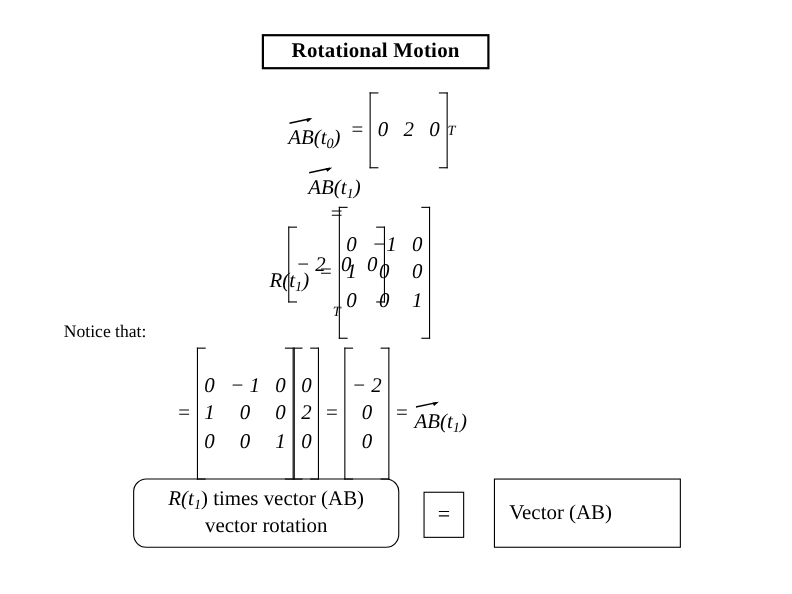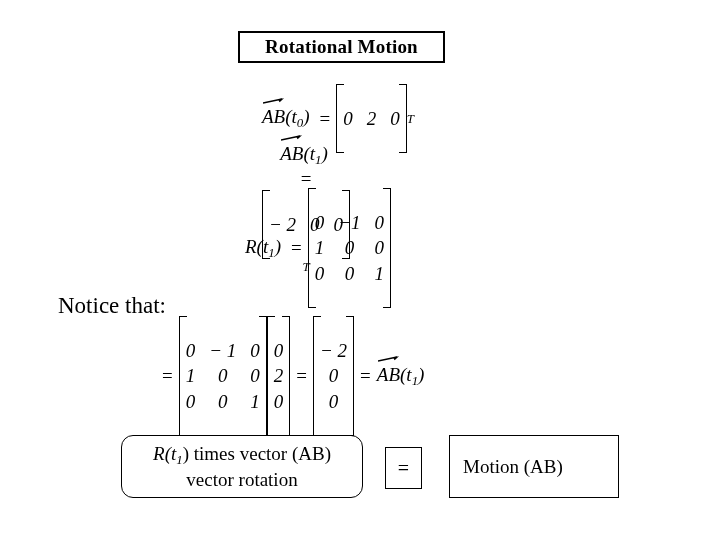--- a/index.html
+++ b/index.html
@@ -110,33 +110,33 @@
   
   .rowvec td { padding: 1px 9px; }
 
   
   .eq {
     position: absolute;
     display: flex;
     align-items: center;
     white-space: nowrap;
   }
-  .eq .lbl { margin-right: 4px; }
+  .eq .lbl { margin-right: 4px; margin-top: 17px; }
   .eq .op { margin: 0 6px; font-style: normal; font-size: 19px; }
 
   #eq1 { left: 262px; top: 84px; }
   #eq2 { left: 262px; top: 143px; flex-direction: column; }
   #eq3 { left: 245px; top: 188px; }
 
   .notice {
     position: absolute;
     left: 58px;
     top: 293px;
     font-family: "Liberation Serif", serif;
-    font-size: 23px;
+    font-size: 16px;
     font-style: normal;
     white-space: nowrap;
   }
 
   #eq4 { left: 156px; top: 316px; }
 
   
   .box {
     position: absolute;
     border: 1.6px solid #000000;
@@ -356,16 +356,16 @@
   <div class="box" id="box-left">
     <div class="box-line"><span style="font-style:italic">R</span><span style="font-style:italic">(t</span><span class="sub">1</span><span>) times vector (AB)</span></div>
     <div class="box-line">vector rotation</div>
   </div>
 
   <div class="box" id="box-eq">
     <div class="box-line">=</div>
   </div>
 
   <div class="box" id="box-right">
-    <div class="box-line">Motion (AB)</div>
+    <div class="box-line">Vector (AB)</div>
   </div>
 
 </div>
 
 </body></html>

